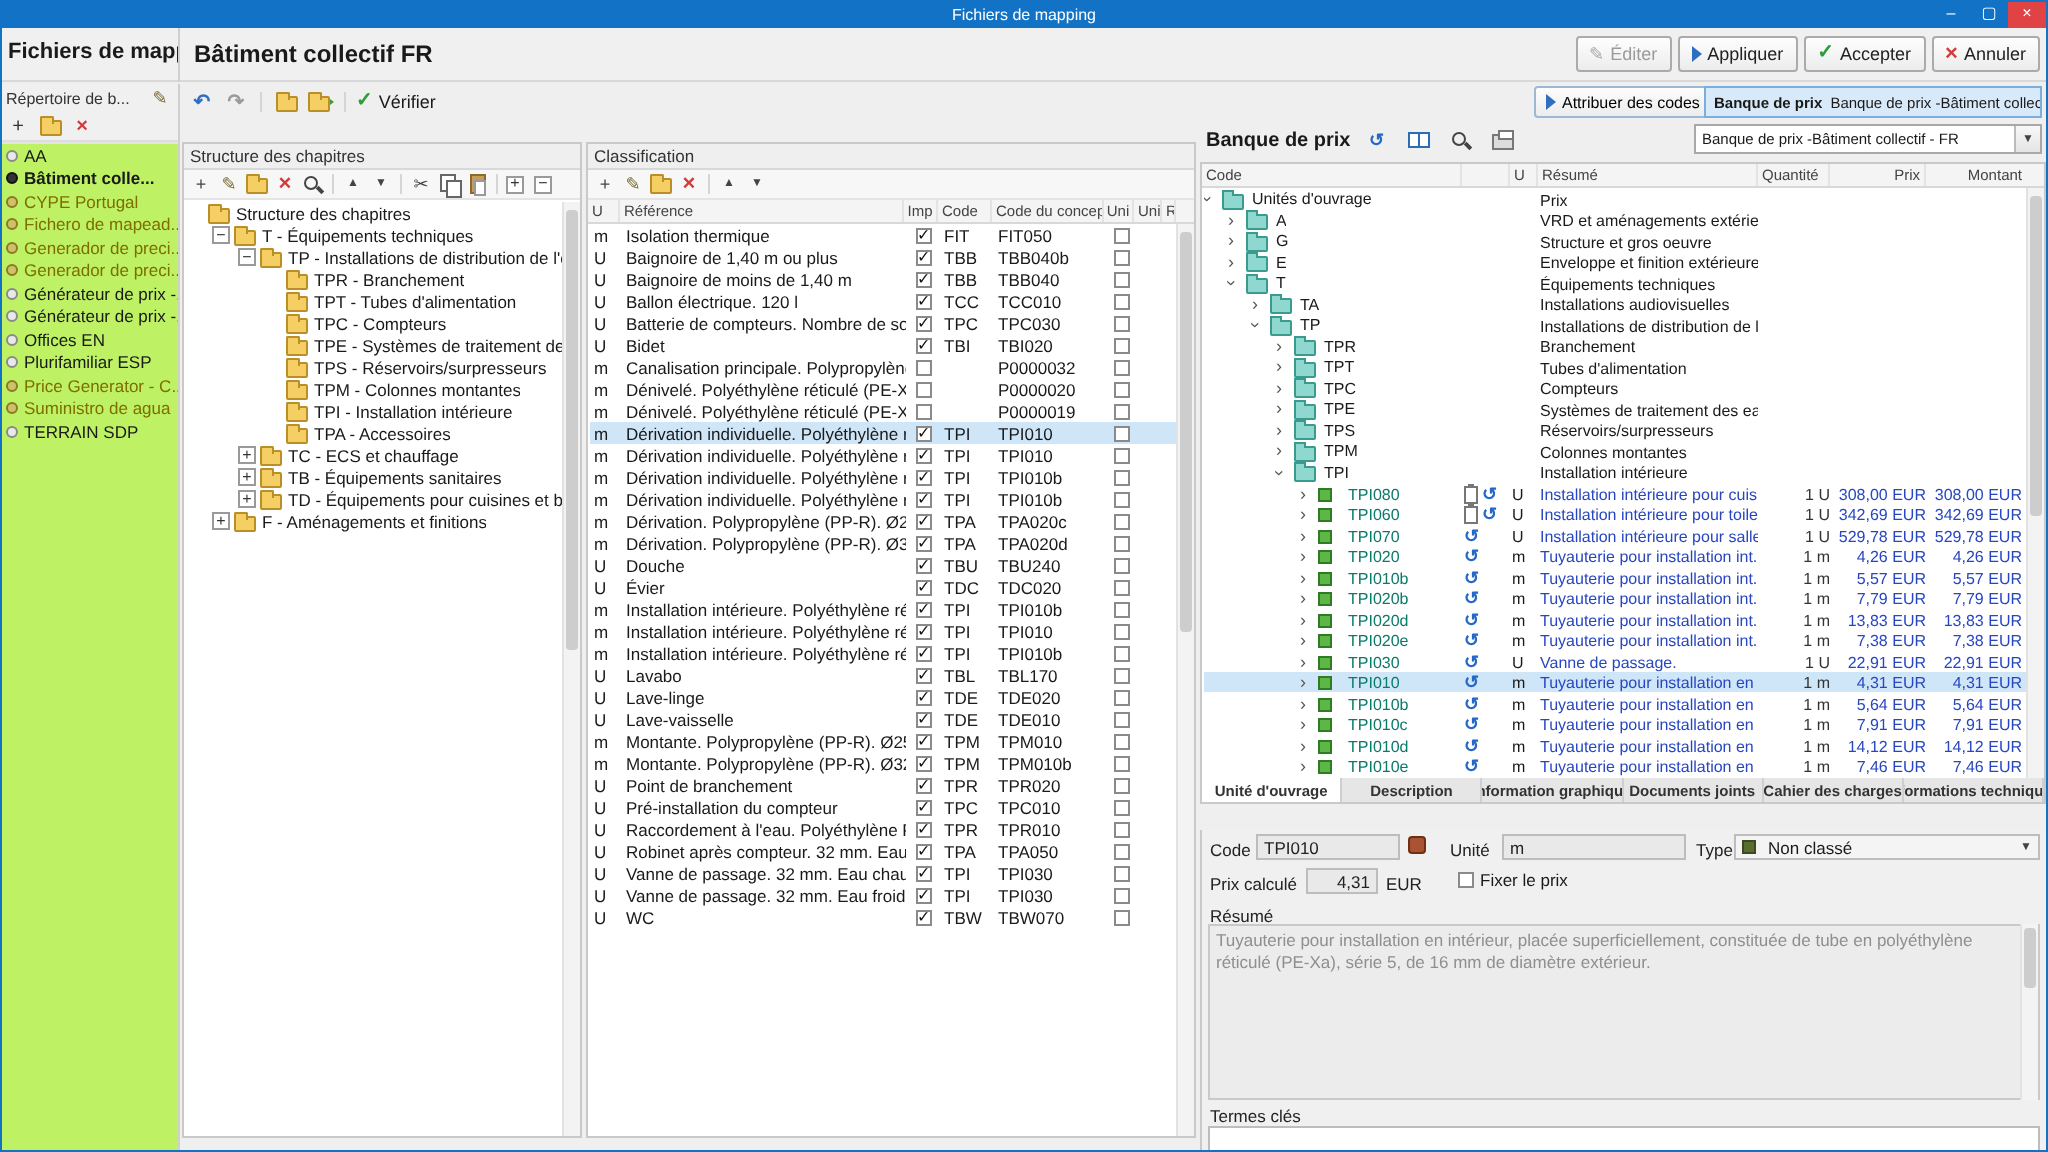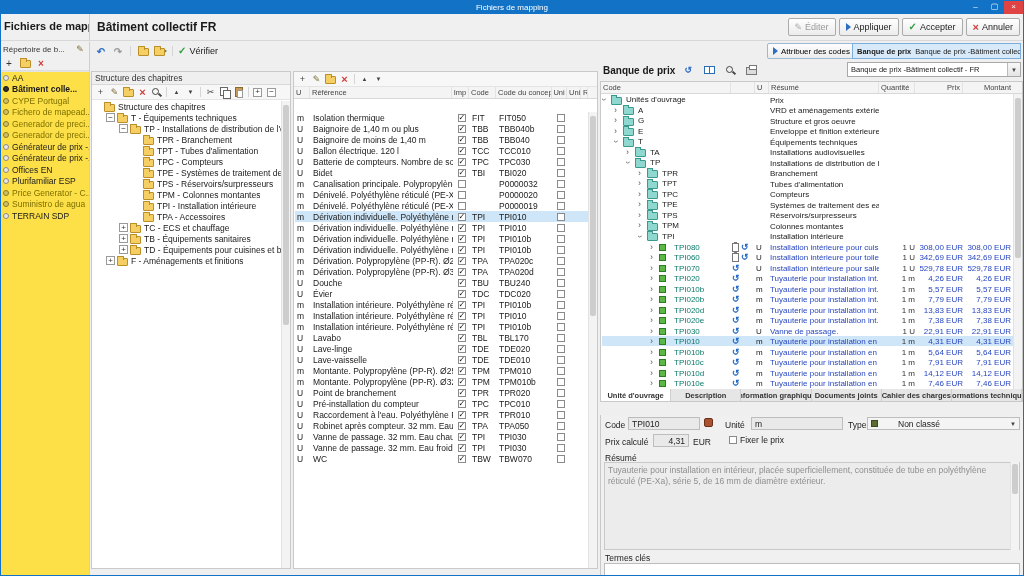--- a/index.html
+++ b/index.html
@@ -63,21 +63,21 @@
 
 
 .vscroll{position:absolute;right:0;width:9px;background:#f3f3f3;border-left:1px solid #e2e2e2}
 .vthumb{position:absolute;left:1px;right:1px;background:#cdcdcd;border-radius:2px}
 
 
 .sidebar{position:absolute;top:41px;left:0;width:89px;bottom:0;background:#f0f0f0;border-right:1px solid #cfcfcf}
 .sb-dir{display:flex;align-items:center;height:14px;padding:0 2px;gap:2px}
 .sb-dir-label{flex:1;font-size:8px;color:#333;white-space:nowrap;overflow:hidden}
 .sb-toolbar{display:flex;align-items:center;gap:2px;height:15px;padding:0 1px;border-bottom:1px solid #ddd}
-.sb-list{position:absolute;top:29px;left:0;right:0;bottom:0;background:#fde047;border-top:1px solid #e4e4e4}
+.sb-list{position:absolute;top:29px;left:0;right:0;bottom:0;background:#bef264;border-top:1px solid #e4e4e4}
 .sb-item{display:flex;align-items:center;height:11.5px;padding:0 2px;gap:3px;font-size:8.5px;white-space:nowrap;overflow:hidden}
 .sb-item.olive{color:#7d6e00}
 .sb-item.selected{font-weight:bold}
 .sb-dot{width:6px;height:6px;border: 1px solid #8a8a8a;border-radius:50%;background:#e8e8e8;flex:0 0 6px}
 .sb-item.selected .sb-dot{background:#333;border-color:#111}
 .sb-item.olive .sb-dot{background:#cfc06a;border-color:#8a7a20}
 
 
 .main-toolbar{position:absolute;top:42px;left:93px;height:16px;display:flex;align-items:center;gap:3px}
 .tsep{width:1px;height:10px;background:#d5d5d5;margin:0 2px}
@@ -146,21 +146,21 @@
 .pb-row.item .codetxt{color:#0a7a6a}
 .pb-row.item .c-sum,.pb-row.item .c-prix,.pb-row.item .c-mont{color:#2746c0}
 
 
 .pb-tabs{position:absolute;left:0;top:348px;right:0;height:13px;display:flex;background:#e6e6e6;border:1px solid #c9c9c9;border-top:none}
 .tab{flex:1;display:flex;align-items:center;justify-content:center;font-size:7.5px;font-weight:bold;color:#333;border-right:1px solid #cfcfcf;white-space:nowrap;overflow:hidden;padding:0 2px}
 .tab.active{background:#fff}
 .detail{position:absolute;left:0;top:374px;right:0;bottom:0;background:#f0f0f0;border-left:1px solid #c9c9c9}
 .d-label{position:absolute;font-size:8.5px;color:#222;white-space:nowrap}
 .d-input{position:absolute;background:#e9e9e9;border:1px solid #bdbdbd;height:13px;display:flex;align-items:center;padding:0 3px;font-size:8.5px;color:#222;overflow:hidden;white-space:nowrap}
-.type-dd{position:absolute;left:266px;right:3px;top:2px;height:13px;background:#f4f4f4;border:1px solid #bdbdbd;display:flex;align-items:center;gap:20px;padding:0 3px;font-size:8.5px}
+.type-dd{position:absolute;left:266px;right:3px;top:2px;height:13px;background:#f4f4f4;border:1px solid #bdbdbd;display:flex;align-items:center;gap:6px;padding:0 3px;font-size:8.5px}
 .type-dd .val{flex:1;overflow:hidden;white-space:nowrap}
 .type-dd .dd{font-size:6px;color:#444}
 .fix-price{position:absolute;display:flex;align-items:center;gap:3px;font-size:8.5px}
 .summary-box{position:absolute;left:3px;right:3px;top:47px;height:88px;background:#ececec;border:1px solid #c9c9c9;padding:2px 12px 2px 3px;font-size:8.5px;line-height:1.35;color:#8f8f8f;overflow:hidden}
 .kw-input{position:absolute;left:3px;right:3px;top:148px;height:13px;background:#fff;border:1px solid #bdbdbd}
 </style>
 </head>
 <body>
 
 <div class="app">
@@ -443,20 +443,21 @@
           <span class="folder yellow"></span>
           <span class="tlabel">F - Aménagements et finitions</span>
         </div>
       </div>
     <div class="vscroll" style="top:29px;bottom:0">
         <div class="vthumb" style="top:4px;height:220px"></div>
       </div>
   </div>
 
   <div class="classif">
+    <div class="panel-header">Classification</div>
     <div class="panel-toolbar">
       <span class="ptool">+</span>
       <span class="ptool">
           <span class="i-pencil">✎</span>
         </span>
       <span class="ptool">
           <span class="folder yellow"></span>
         </span>
       <span class="ptool">
           <span class="i-x">×</span>

